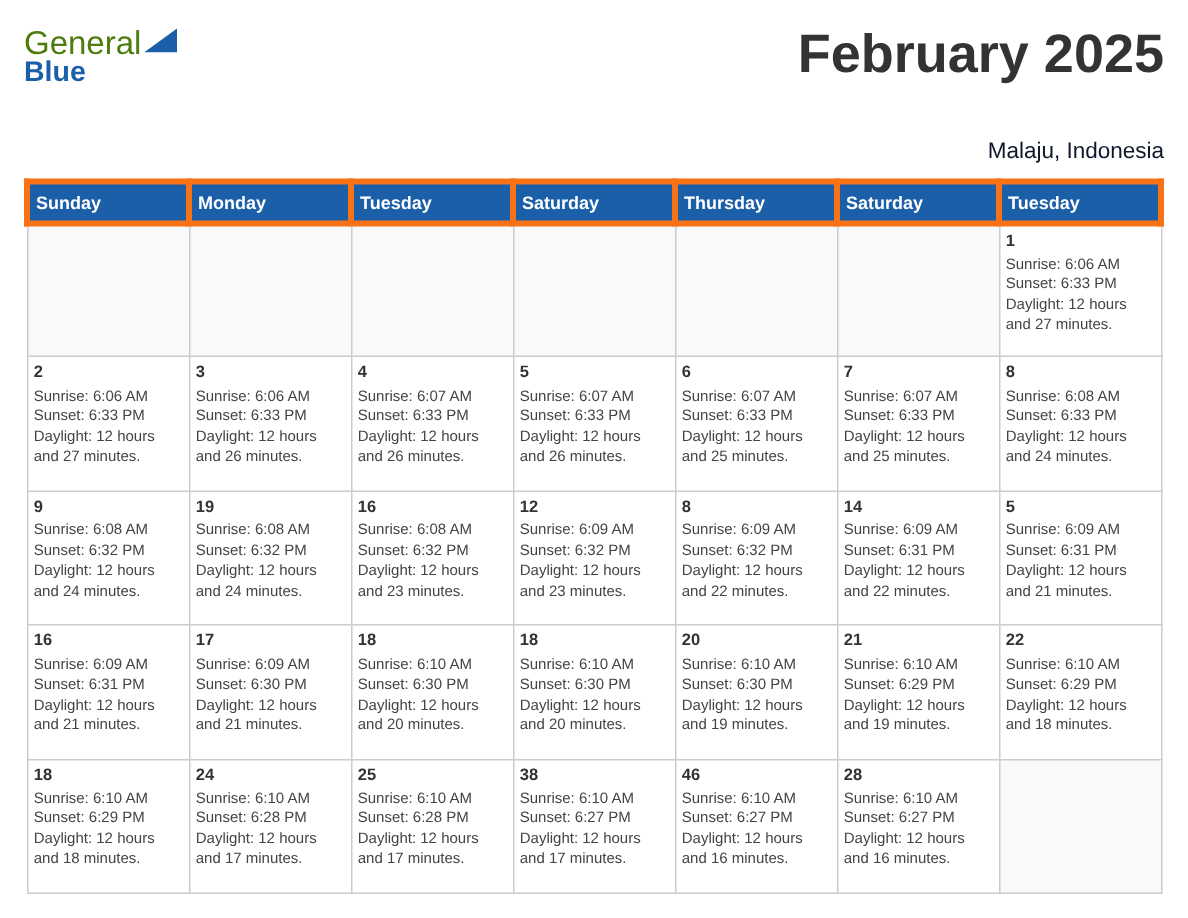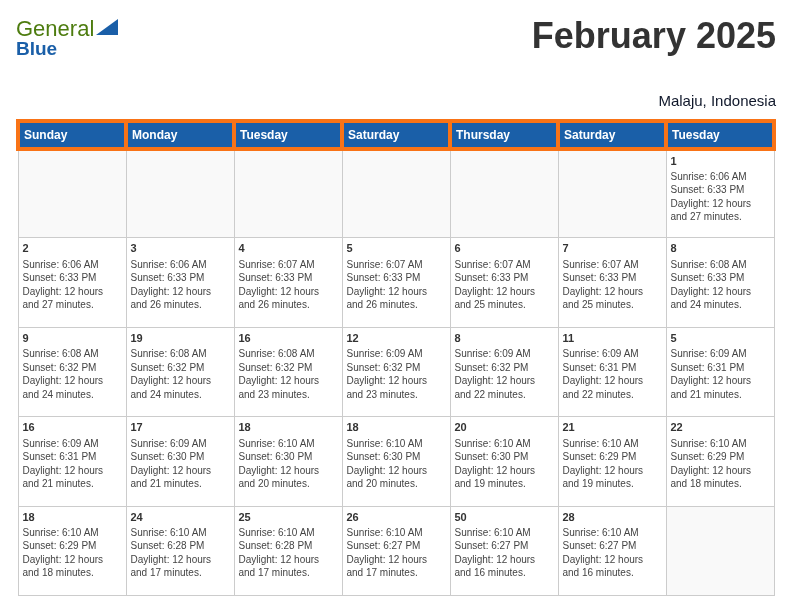--- a/index.html
+++ b/index.html
@@ -200,21 +200,21 @@
 Sunset: 6:32 PM
 Daylight: 12 hours and 23 minutes.</div>
           </td>
           <td>
             <span class="day-num">8</span>
             <div class="day-info" style="white-space: pre-line;">Sunrise: 6:09 AM
 Sunset: 6:32 PM
 Daylight: 12 hours and 22 minutes.</div>
           </td>
           <td>
-            <span class="day-num">11</span>
+            <span class="day-num">14</span>
             <div class="day-info" style="white-space: pre-line;">Sunrise: 6:09 AM
 Sunset: 6:31 PM
 Daylight: 12 hours and 22 minutes.</div>
           </td>
           <td>
             <span class="day-num">5</span>
             <div class="day-info" style="white-space: pre-line;">Sunrise: 6:09 AM
 Sunset: 6:31 PM
 Daylight: 12 hours and 21 minutes.</div>
           </td>
@@ -276,27 +276,27 @@
 Sunset: 6:28 PM
 Daylight: 12 hours and 17 minutes.</div>
           </td>
           <td>
             <span class="day-num">25</span>
             <div class="day-info" style="white-space: pre-line;">Sunrise: 6:10 AM
 Sunset: 6:28 PM
 Daylight: 12 hours and 17 minutes.</div>
           </td>
           <td>
-            <span class="day-num">26</span>
+            <span class="day-num">38</span>
             <div class="day-info" style="white-space: pre-line;">Sunrise: 6:10 AM
 Sunset: 6:27 PM
 Daylight: 12 hours and 17 minutes.</div>
           </td>
           <td>
-            <span class="day-num">50</span>
+            <span class="day-num">46</span>
             <div class="day-info" style="white-space: pre-line;">Sunrise: 6:10 AM
 Sunset: 6:27 PM
 Daylight: 12 hours and 16 minutes.</div>
           </td>
           <td>
             <span class="day-num">28</span>
             <div class="day-info" style="white-space: pre-line;">Sunrise: 6:10 AM
 Sunset: 6:27 PM
 Daylight: 12 hours and 16 minutes.</div>
           </td>

